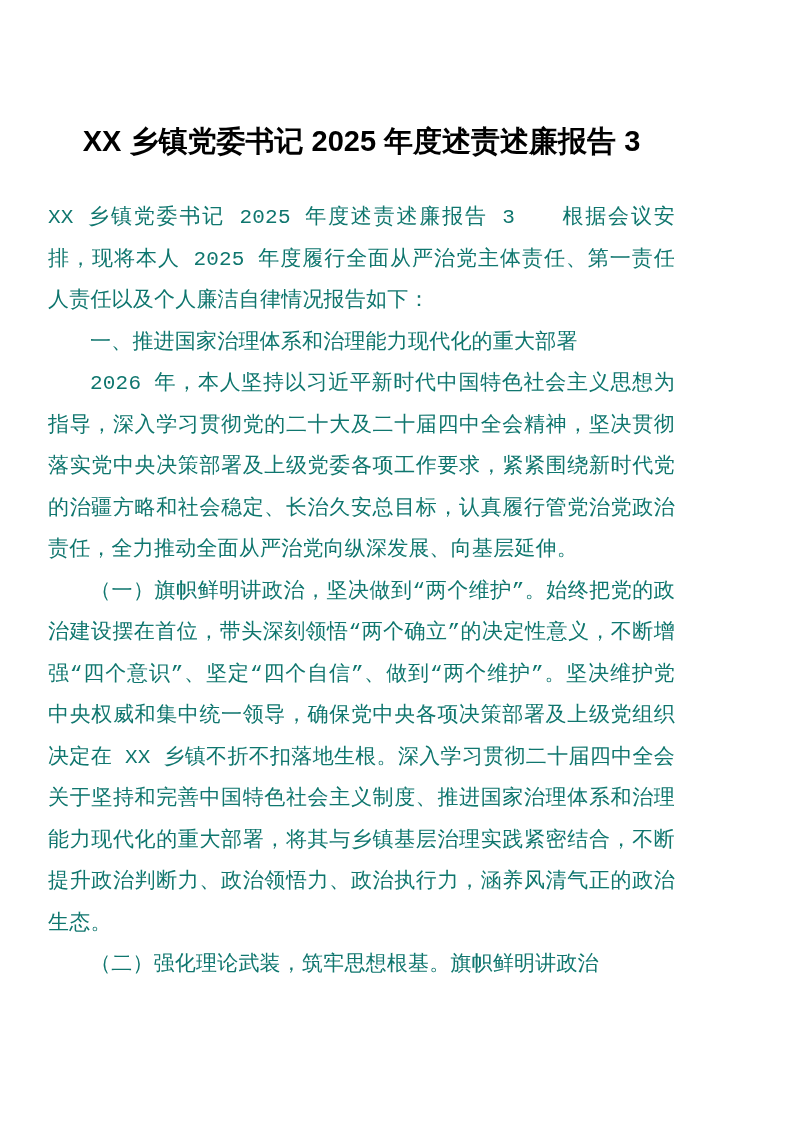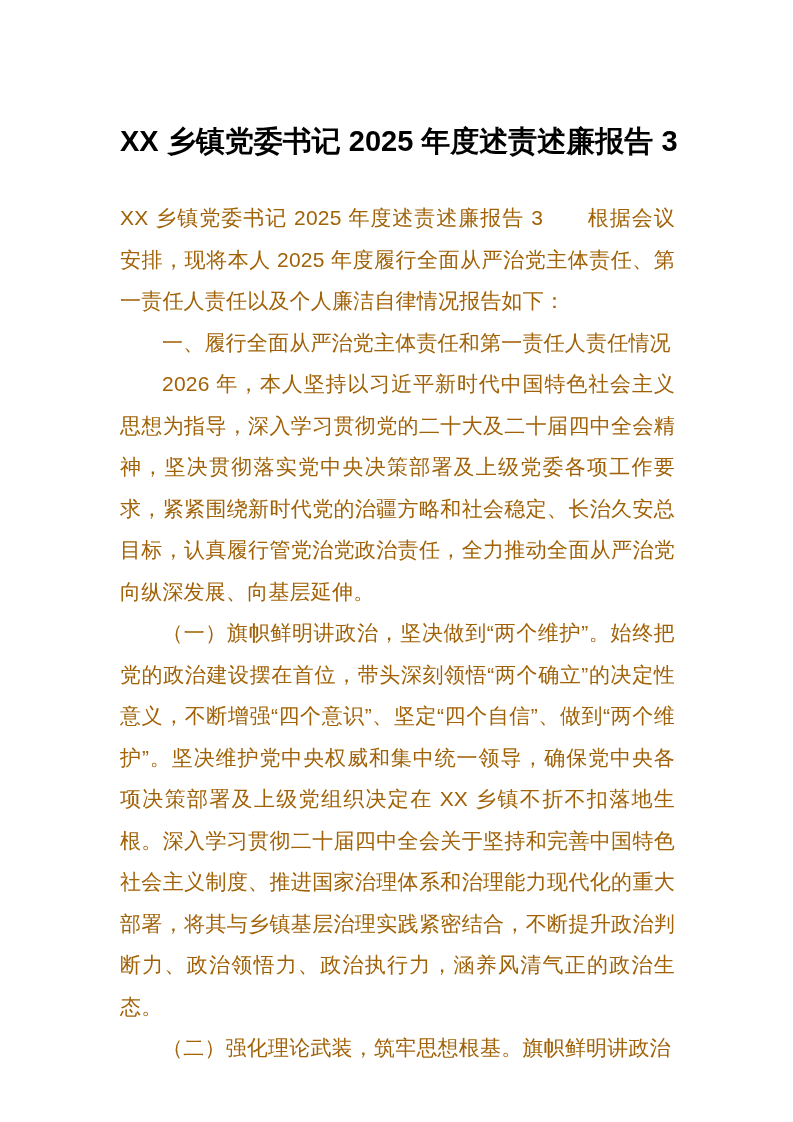--- a/index.html
+++ b/index.html
@@ -6,52 +6,52 @@
     margin: 0;
     padding: 0;
     background: #ffffff;
   }
   .page {
     position: relative;
     width: 793px;
     height: 1122px;
     box-sizing: border-box;
     background: #ffffff;
-    padding: 121px 118px 0 120px;
+    padding: 121px 118px 0 48px;
     overflow: hidden;
   }
   .doc-title {
     margin: 0 0 36px 0;
     font-family: "Liberation Sans", sans-serif;
     font-weight: bold;
     font-size: 29px;
     line-height: 40px;
     text-align: center;
     color: #000000;
     white-space: nowrap;
   }
   .doc-body p {
     margin: 0;
-    font-family: Liberation Sans, sans-serif;
+    font-family: Liberation Mono, monospace;
     font-size: 21px;
     line-height: 41.5px;
-    color: #a16207;
+    color: #0f766e;
     text-align: justify;
     letter-spacing: 0.2px;
   }
   .doc-body p.indent {
     text-indent: 2em;
   }
 </style>
 </head>
 <body>
 
 <div class="page">
   <h1 class="doc-title">XX 乡镇党委书记 2025 年度述责述廉报告 3</h1>
 
   <div class="doc-body">
     <p>XX 乡镇党委书记 2025 年度述责述廉报告 3　　根据会议安排，现将本人 2025 年度履行全面从严治党主体责任、第一责任人责任以及个人廉洁自律情况报告如下：</p>
-    <p class="indent">一、履行全面从严治党主体责任和第一责任人责任情况</p>
+    <p class="indent">一、推进国家治理体系和治理能力现代化的重大部署</p>
     <p class="indent">2026 年，本人坚持以习近平新时代中国特色社会主义思想为指导，深入学习贯彻党的二十大及二十届四中全会精神，坚决贯彻落实党中央决策部署及上级党委各项工作要求，紧紧围绕新时代党的治疆方略和社会稳定、长治久安总目标，认真履行管党治党政治责任，全力推动全面从严治党向纵深发展、向基层延伸。</p>
     <p class="indent">（一）旗帜鲜明讲政治，坚决做到“两个维护”。始终把党的政治建设摆在首位，带头深刻领悟“两个确立”的决定性意义，不断增强“四个意识”、坚定“四个自信”、做到“两个维护”。坚决维护党中央权威和集中统一领导，确保党中央各项决策部署及上级党组织决定在 XX 乡镇不折不扣落地生根。深入学习贯彻二十届四中全会关于坚持和完善中国特色社会主义制度、推进国家治理体系和治理能力现代化的重大部署，将其与乡镇基层治理实践紧密结合，不断提升政治判断力、政治领悟力、政治执行力，涵养风清气正的政治生态。</p>
     <p class="indent">（二）强化理论武装，筑牢思想根基。旗帜鲜明讲政治</p>
   </div>
 </div>
 
 </body></html>

